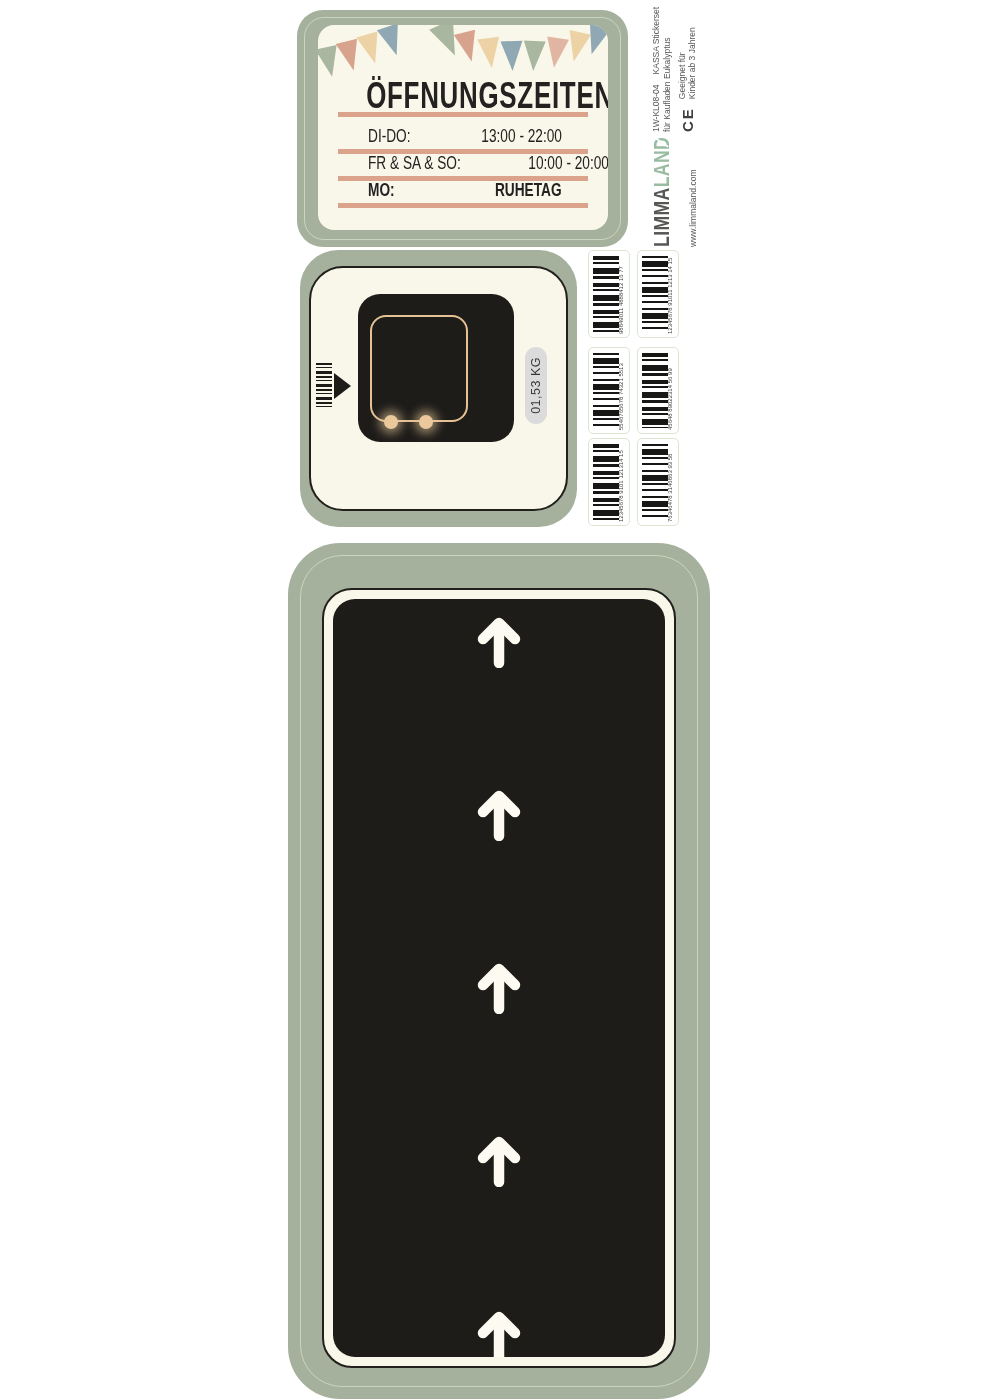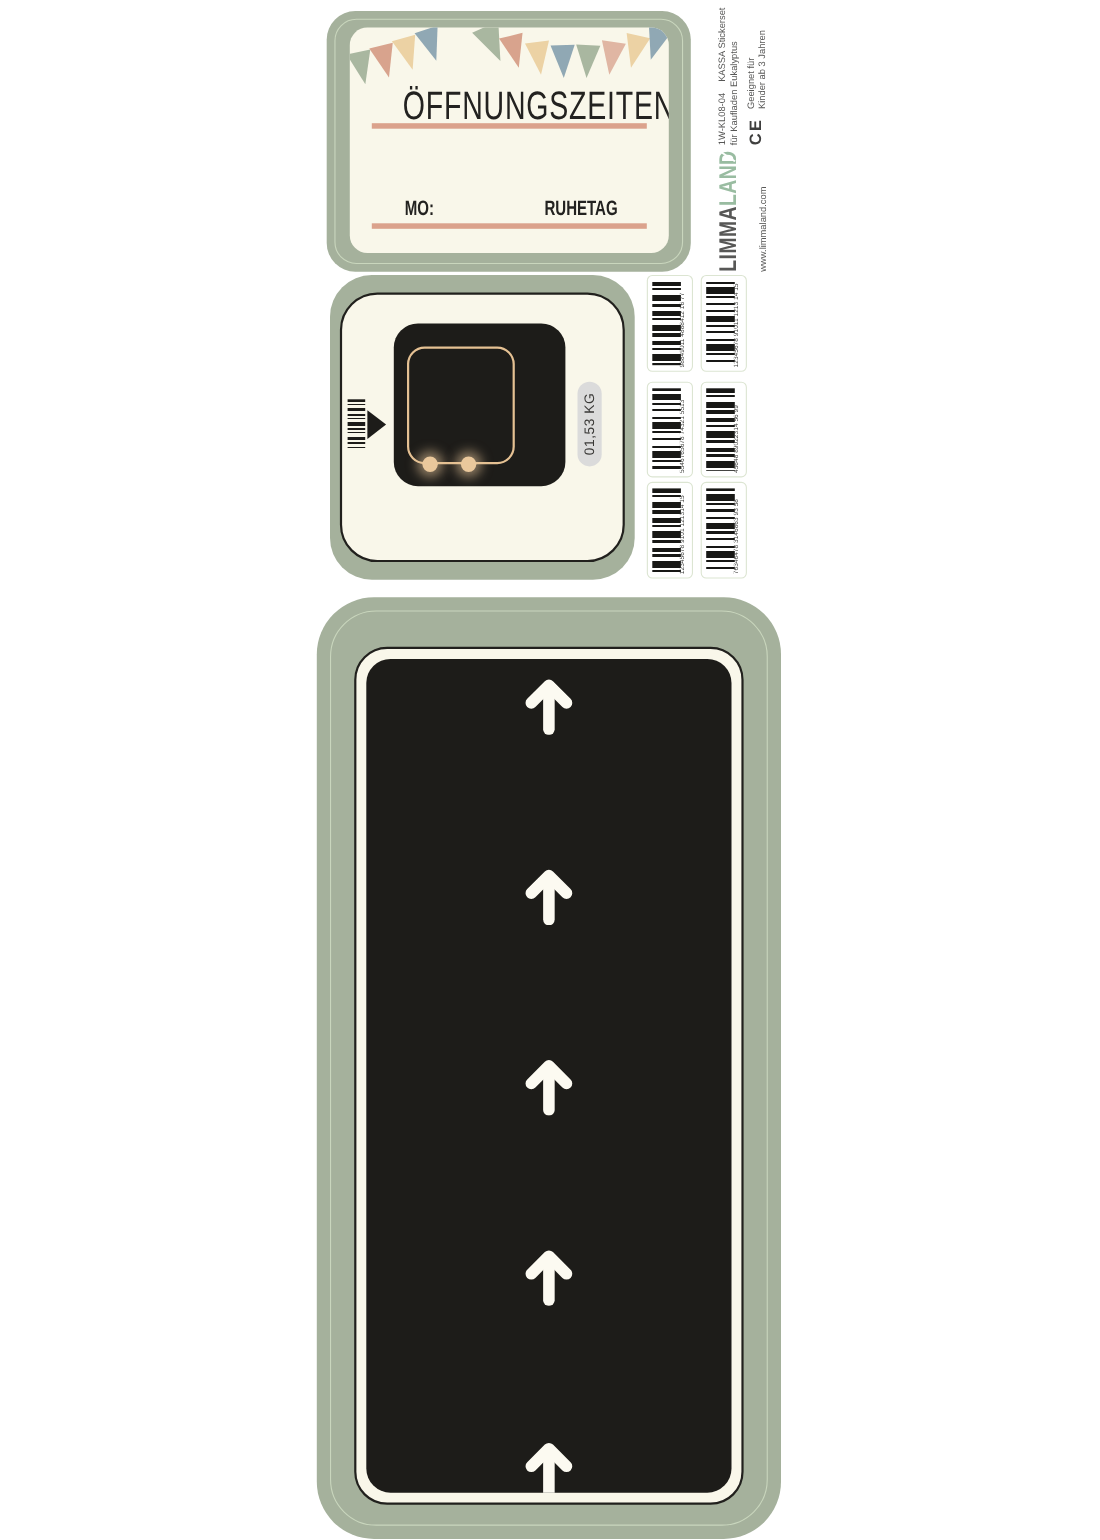--- a/index.html
+++ b/index.html
@@ -26,21 +26,21 @@
   .cream-hours{position:absolute;left:21px;top:15px;width:290px;height:205px;background:var(--cream);border-radius:16px;overflow:hidden;}
 
   .flag{position:absolute;width:0;height:0;border-left:11px solid transparent;border-right:11px solid transparent;border-top-width:30px;border-top-style:solid;}
   .flag.big{border-left-width:13px;border-right-width:13px;border-top-width:34px;}
   .f-sage{border-top-color:#a9b7a0;}
   .f-salmon{border-top-color:#d8a38d;}
   .f-salmon-l{border-top-color:#e0b6a3;}
   .f-tan{border-top-color:#ecd2a4;}
   .f-blue{border-top-color:#90a8b4;}
 
-  .hours-title{position:absolute;left:0;right:0;top:50px;text-align:right;font-size:36px;font-weight:400;color:var(--ink);white-space:nowrap;}
+  .hours-title{position:absolute;left:0;right:0;top:50px;text-align:right;font-size:36px;font-weight:700;color:var(--ink);white-space:nowrap;}
   .hours-title span{display:inline-block;transform:scaleX(.72);transform-origin:center;letter-spacing:1px;}
   .title-bar{position:absolute;left:20px;top:87px;width:250px;height:5px;background:var(--salmon);}
   .hrow{position:absolute;left:20px;width:250px;height:26px;border-bottom:5px solid var(--salmon);display:flex;justify-content:space-between;align-items:flex-end;padding:0 26px 2px 30px;font-size:19px;color:var(--ink);white-space:nowrap;}
   .hrow .lab{display:inline-block;transform:scaleX(.72);transform-origin:left bottom;}
   .hrow .val{display:inline-block;transform:scaleX(.72);transform-origin:right bottom;}
 
   
   #sticker-scale{left:300px;top:250px;width:277px;height:277px;border-radius:38px;}
   .cream-scale{position:absolute;left:9px;top:16px;right:9px;bottom:16px;background:var(--cream);border:2px solid #21201d;border-radius:34px;}
   .scale-black{position:absolute;left:47px;top:26px;width:156px;height:148px;background:var(--black);border-radius:22px;}
@@ -101,20 +101,28 @@
       <div class="flag f-tan" style="left:161px;top:13px;transform:rotate(-7deg);"></div>
       <div class="flag f-blue" style="left:183px;top:16px;transform:rotate(-2deg);"></div>
       <div class="flag f-sage" style="left:205px;top:16px;transform:rotate(3deg);"></div>
       <div class="flag f-salmon-l" style="left:227px;top:13px;transform:rotate(8deg);"></div>
       <div class="flag f-tan" style="left:248px;top:7px;transform:rotate(13deg);"></div>
       <div class="flag f-blue" style="left:267px;top:0px;transform:rotate(17deg);"></div>
 
       <div class="hours-title"><span>ÖFFNUNGSZEITEN</span></div>
       <div class="title-bar"></div>
 
+      <div class="hrow" style="top:103px;">
+        <span class="lab">DI-DO:</span>
+        <span class="val">13:00 - 22:00</span>
+      </div>
+      <div class="hrow" style="top:130px;">
+        <span class="lab">FR &amp; SA &amp; SO:</span>
+        <span class="val">10:00 - 20:00</span>
+      </div>
       <div class="hrow" style="top:157px;font-weight:bold;">
         <span class="lab">MO:</span>
         <span class="val">RUHETAG</span>
       </div>
     </div>
   </div>
 
   <div id="sticker-scale" class="sticker">
     <div class="cream-scale">
       <div class="scale-black">

